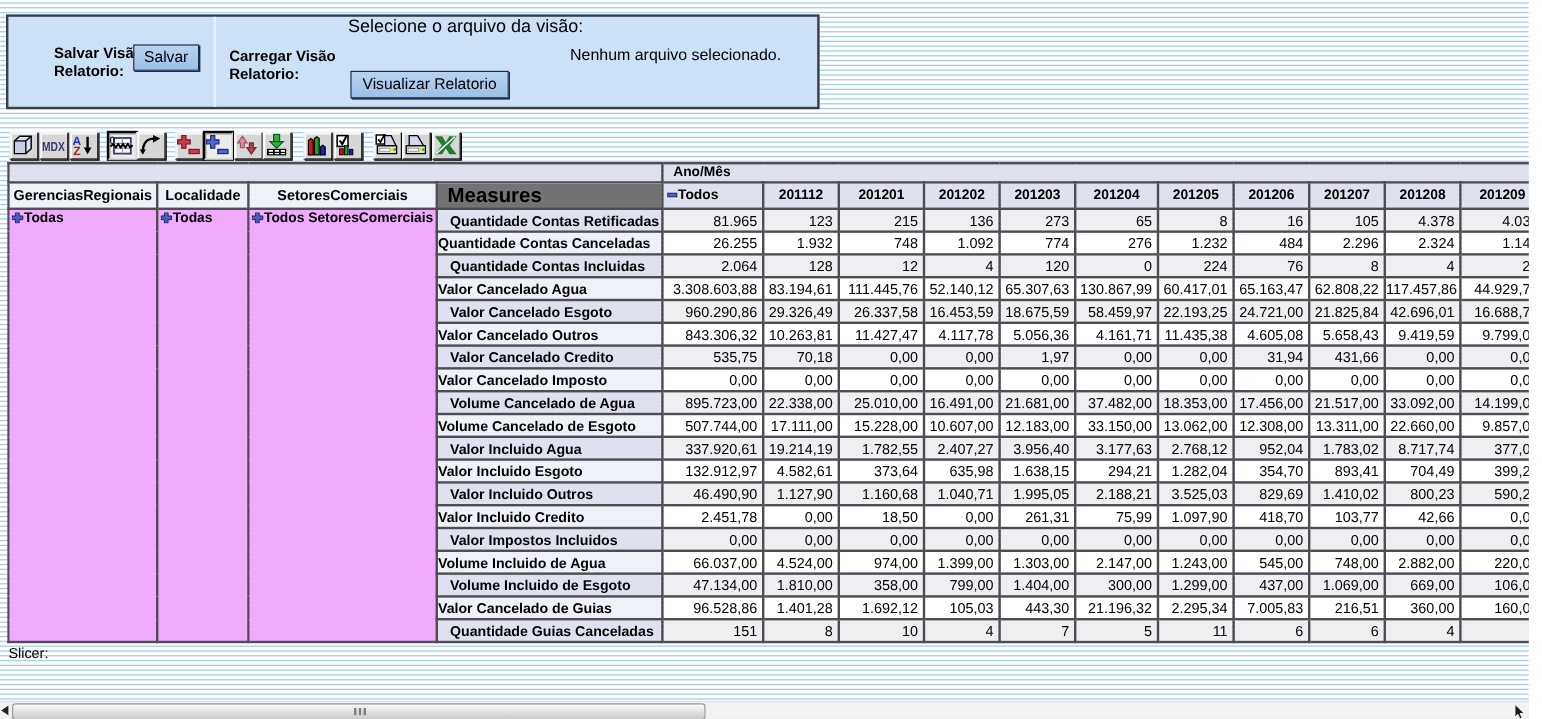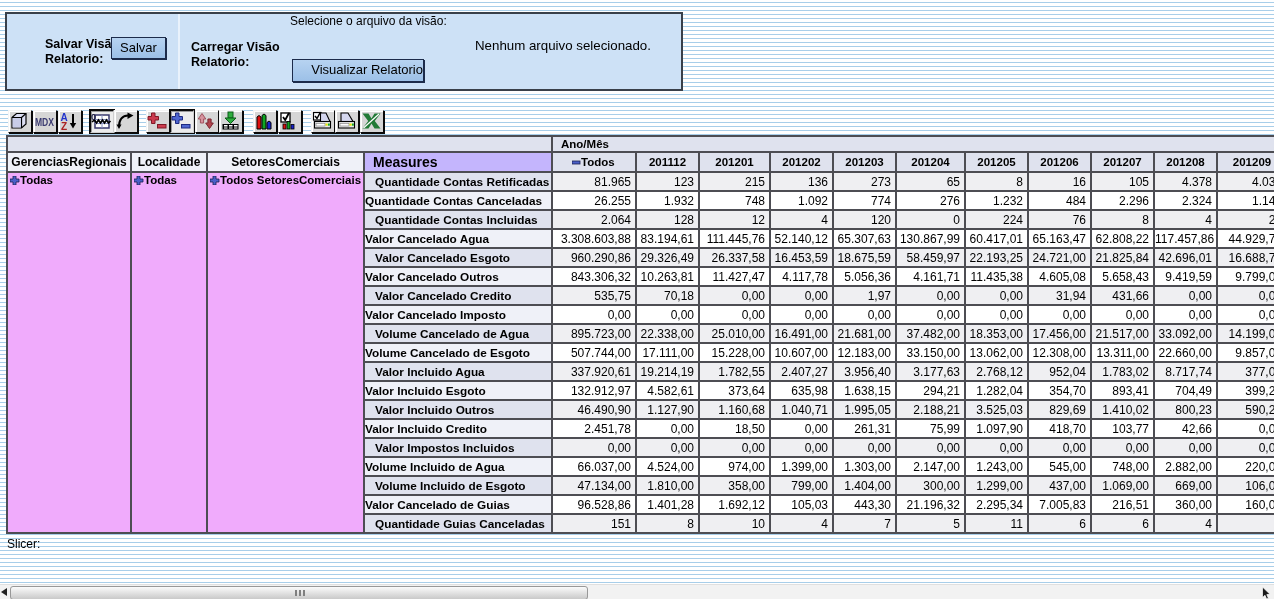--- a/index.html
+++ b/index.html
@@ -10,44 +10,44 @@
   background:repeating-linear-gradient(to bottom,#ffffff 0px,#ffffff 1.5px,#a8cee9 2.3px,#a8cee9 2.6px,#ffffff 3.4px,#ffffff 4px);}
 #vstrip{position:absolute;left:1274px;top:0;width:11px;height:599px;background:#ffffff;}
 
 #panel{position:absolute;left:5px;top:12px;width:674px;height:75px;
   background:#cde1f6;border:2px solid #39404a;}
 #panel .lbl{position:absolute;font-weight:bold;font-size:12.5px;line-height:15px;color:#000;}
 .bluebtn{position:absolute;background:linear-gradient(to bottom,#b7d3f1,#9cc0e7);
   border:1px solid #1c2b4a;box-shadow:1px 1px 0 0 #1c2b4a;
   font-family:Liberation Sans, sans-serif;font-size:13px;color:#000;text-align:center;}
 #sep{position:absolute;left:171px;top:0;width:2px;height:75px;background:#e9f2fc;}
-#sellabel{position:absolute;left:283px;top:0px;font-size:12px;}
+#sellabel{position:absolute;left:283px;top:0px;font-size:15px;}
 #filebtn{position:absolute;left:285px;top:19px;width:172px;height:24px;
   background:linear-gradient(to bottom,#f6f6f6,#dedede);border:1px solid #8d8d8d;border-radius:3px;
   font-size:13px;color:#111;text-align:center;line-height:22px;white-space:nowrap;overflow:hidden;}
 #nofile{position:absolute;left:468px;top:24px;font-size:13.3px;}
 
 .tbtn{position:absolute;top:110px;width:24px;height:23px;box-sizing:border-box;
   background:#d6d6d6;border:1px solid;border-color:#f4f4f4 #0a0a0a #0a0a0a #f4f4f4;
   box-shadow:1px 1px 0 0 #0a0a0a, inset 1px 1px 0 0 #ffffff;}
 .tbtn.pressed{background:#ececec;border-color:#0a0a0a #cfcfcf #cfcfcf #0a0a0a;
   box-shadow:0 0 0 1px #0a0a0a, inset 1px 1px 0 0 #9a9a9a;}
 .tbtn svg{position:absolute;left:0px;top:0px;}
 
 #tablewrap{position:absolute;left:6px;top:135px;width:1268px;height:480px;overflow:hidden;}
 table.res{border-collapse:collapse;table-layout:fixed;width:1281px;}
 table.res td,table.res th{box-sizing:border-box;border:2px solid #4d4d53;overflow:hidden;
   white-space:nowrap;padding:0;font-size:12px;color:#000;}
 table.res{border:2px solid #44444a;}
 table.res th.corner{background:#dfe2ee;}
 table.res th.anomes{background:#dfe2ee;text-align:left;padding-left:8px;font-size:11.5px;}
 table.res th.axis{background:#eff1f8;text-align:center;font-size:12px;}
-table.res th.meas{background:#c4b5fd;text-align:left;padding-left:8px;font-size:14px;}
+table.res th.meas{background:#737373;text-align:left;padding-left:8px;font-size:17px;}
 table.res th.colh{background:#dfe2ee;text-align:center;font-size:11.5px;}
-table.res th.colh0{background:#dfe2ee;text-align:left;padding-left:19px;font-size:11.5px;}
+table.res th.colh0{background:#dfe2ee;text-align:left;padding-left:3px;font-size:11.5px;}
 table.res td.big{background:#f0abfc;vertical-align:top;text-align:left;padding:1px 0 0 2px;font-weight:bold;font-size:11.5px;}
 table.res th.rh0{background:#dfe2ee;text-align:left;padding-left:10px;font-size:11.8px;}
 table.res th.rh1{background:#eff1f8;text-align:left;font-size:11.8px;}
 table.res td.d0{background:#efeff2;text-align:right;padding-right:4px;font-weight:normal;font-size:12px;}
 table.res td.d1{background:#ffffff;text-align:right;padding-right:4px;font-weight:normal;font-size:12px;}
 #slicer{position:absolute;left:7px;top:537px;font-size:12px;color:#000;}
 
 #hscroll{position:absolute;left:0;top:584px;width:1274px;height:15px;background:#f2f2f2;border-top:1px solid #e0e0e0;}
 #thumb{position:absolute;left:10px;top:1px;width:576px;height:12px;border:1px solid #989898;border-radius:3px;
   background:linear-gradient(to bottom,#fbfbfb,#c9c9c9);}
@@ -60,21 +60,21 @@
 <div id="stripes"></div>
 <div id="vstrip"></div>
 
 <div id="panel">
   <div class="lbl" style="left:10px;top:23px;margin-left:28px;">Salvar Visão<br>Relatorio:</div>
   <div class="bluebtn" style="left:104px;top:23px;width:53px;height:20px;line-height:19px;">Salvar</div>
   <div id="sep"></div>
   <div class="lbl" style="left:184px;top:26px;">Carregar Visão<br>Relatorio:</div>
   <div id="sellabel">Selecione o arquivo da visão:</div>
   <div id="nofile">Nenhum arquivo selecionado.</div>
-  <div class="bluebtn" style="left:285px;top:45px;width:130px;height:21px;line-height:20px;text-align:right;">Visualizar Relatorio</div>
+  <div class="bluebtn" style="left:285px;top:45px;width:130px;height:21px;line-height:20px;">Visualizar Relatorio</div>
 </div>
 
 <div class="tbtn" style="left:8px;">
     <svg width="21" height="20" viewBox="0 0 21 20">
       <path d="M3 6.5 L7.5 2.5 L17 2.5 L17 13 L12.5 17 L3 17 Z" fill="#dcdef2" stroke="#000" stroke-width="1.2"></path>
       <path d="M3 6.5 L12.5 6.5 L12.5 17 M12.5 6.5 L17 2.5" fill="none" stroke="#000" stroke-width="1.2"></path>
       <rect x="3.6" y="7.1" width="8.3" height="9.3" fill="#c8cce8"></rect>
     </svg>
   </div>
 <div class="tbtn" style="left:33px;">

